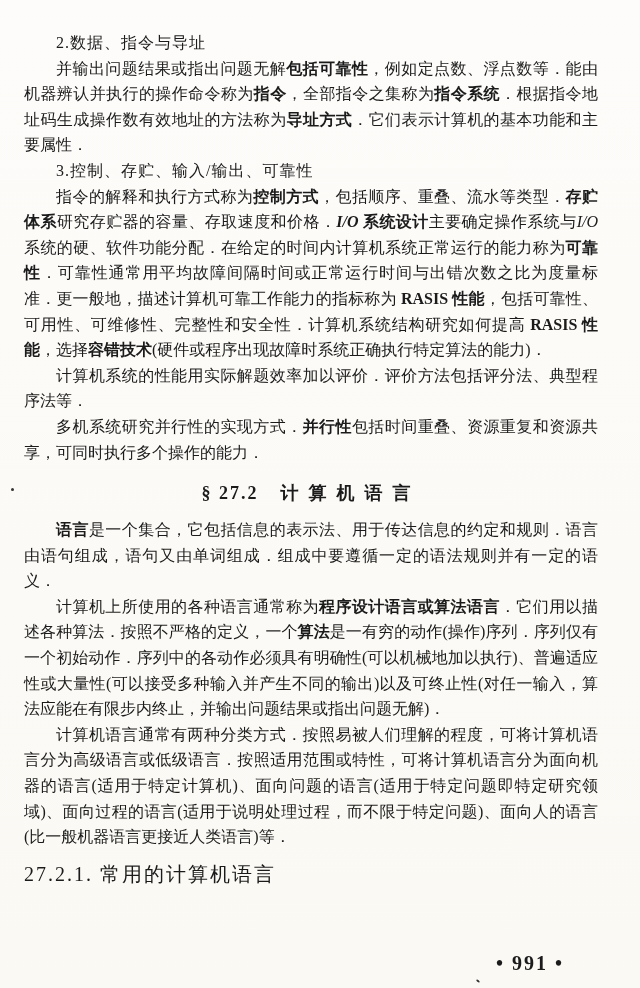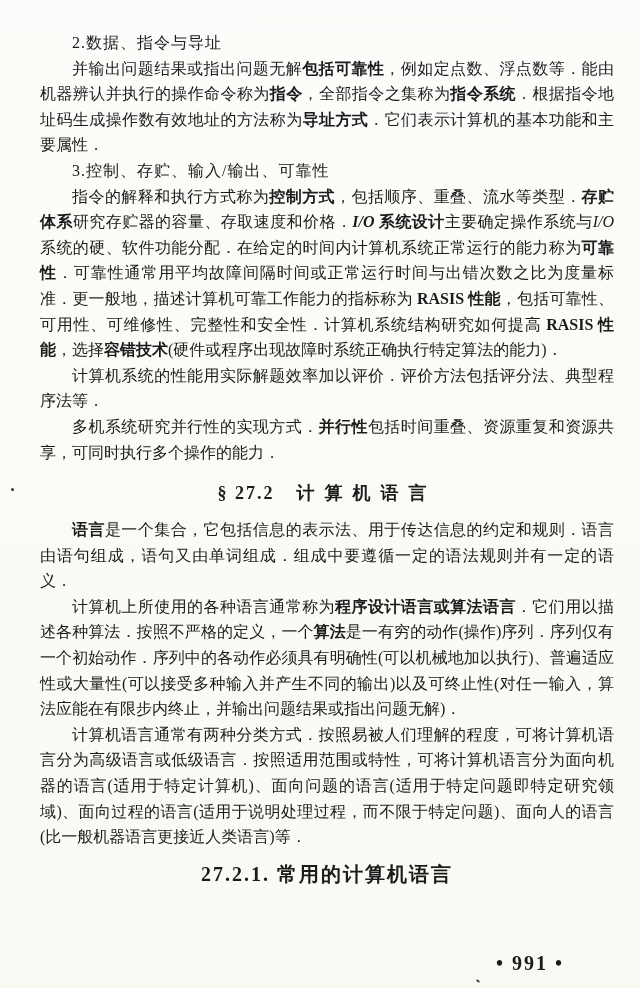--- a/index.html
+++ b/index.html
@@ -9,21 +9,21 @@
     font-family:"Liberation Serif","DejaVu Serif",serif;
     color:#1b1b1b;
     overflow:hidden;
     position:relative;
   }
   .page{
     position:absolute;inset:0;
     background:linear-gradient(180deg,#fdfcfa 0%,#fbfaf6 60%,#faf9f4 100%);
   }
   .content{
-    position:absolute;left:40px;top:30px;width:574px;
+    position:absolute;left:24px;top:30px;width:574px;
     font-size:16px;line-height:25.6px;
     text-align:justify;
   }
   p{margin:0;}
   .para{text-indent:2em;}
   .item-head{text-indent:2em;font-weight:normal;letter-spacing:1px;}
   .item-head.bold{font-weight:bold;}
   .rb{font-weight:bold;}
   .ri{font-style:italic;}
   .rbi{font-weight:bold;font-style:italic;}
@@ -31,25 +31,25 @@
     margin:13px 0 9px;
     text-align:center;
     font-weight:bold;
     font-size:18px;
     line-height:30px;
   }
   .sec-num{margin-right:22px;letter-spacing:2px;}
   .sec-title{letter-spacing:10px;}
   .subsection-head{
     margin:10px 0 3px;
-    font-weight:bold;
+    font-weight:normal;
     font-size:20px;
     letter-spacing:2px;
     line-height:28px;
-    text-align:center;
+    text-align:left;
   }
   .footer{
     position:absolute;right:76px;bottom:13px;
     font-weight:bold;font-size:20px;letter-spacing:2px;
     font-family:"Liberation Serif","DejaVu Serif",serif;
   }
   .artifact{
     position:absolute;background:#333;border-radius:50%;
   }
   .artifact.a1{left:11px;top:488px;width:3px;height:3px;}

